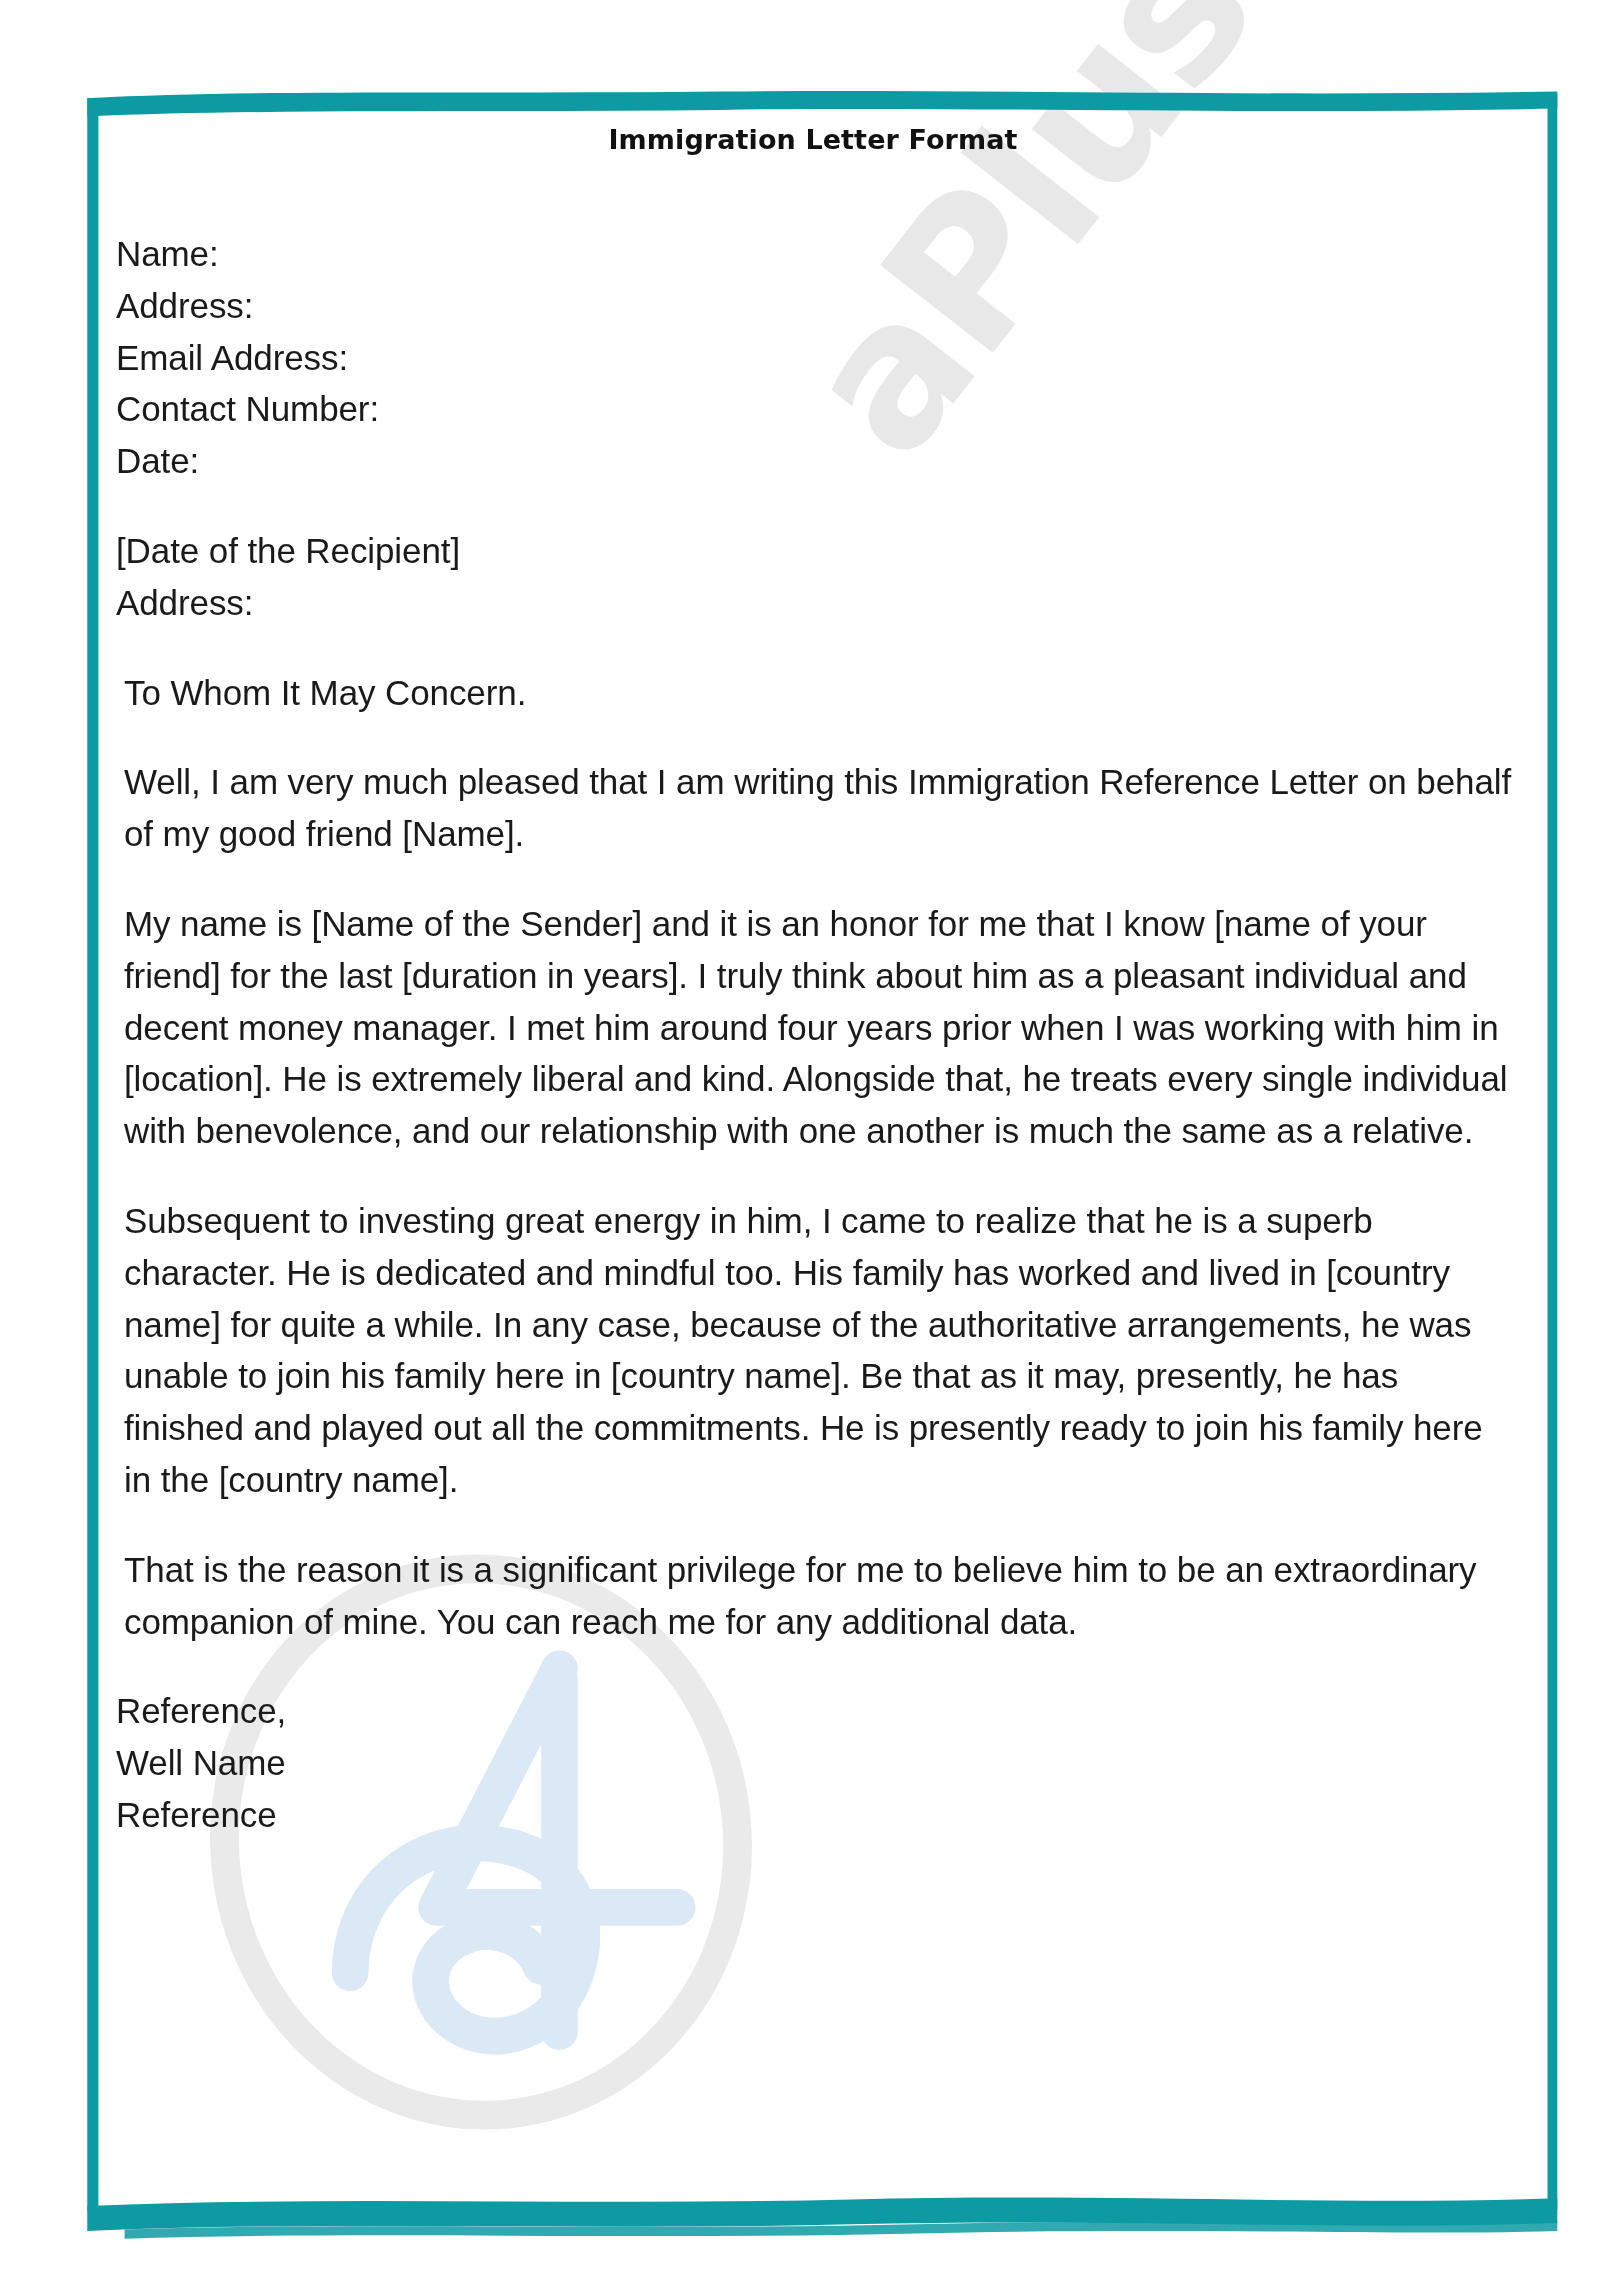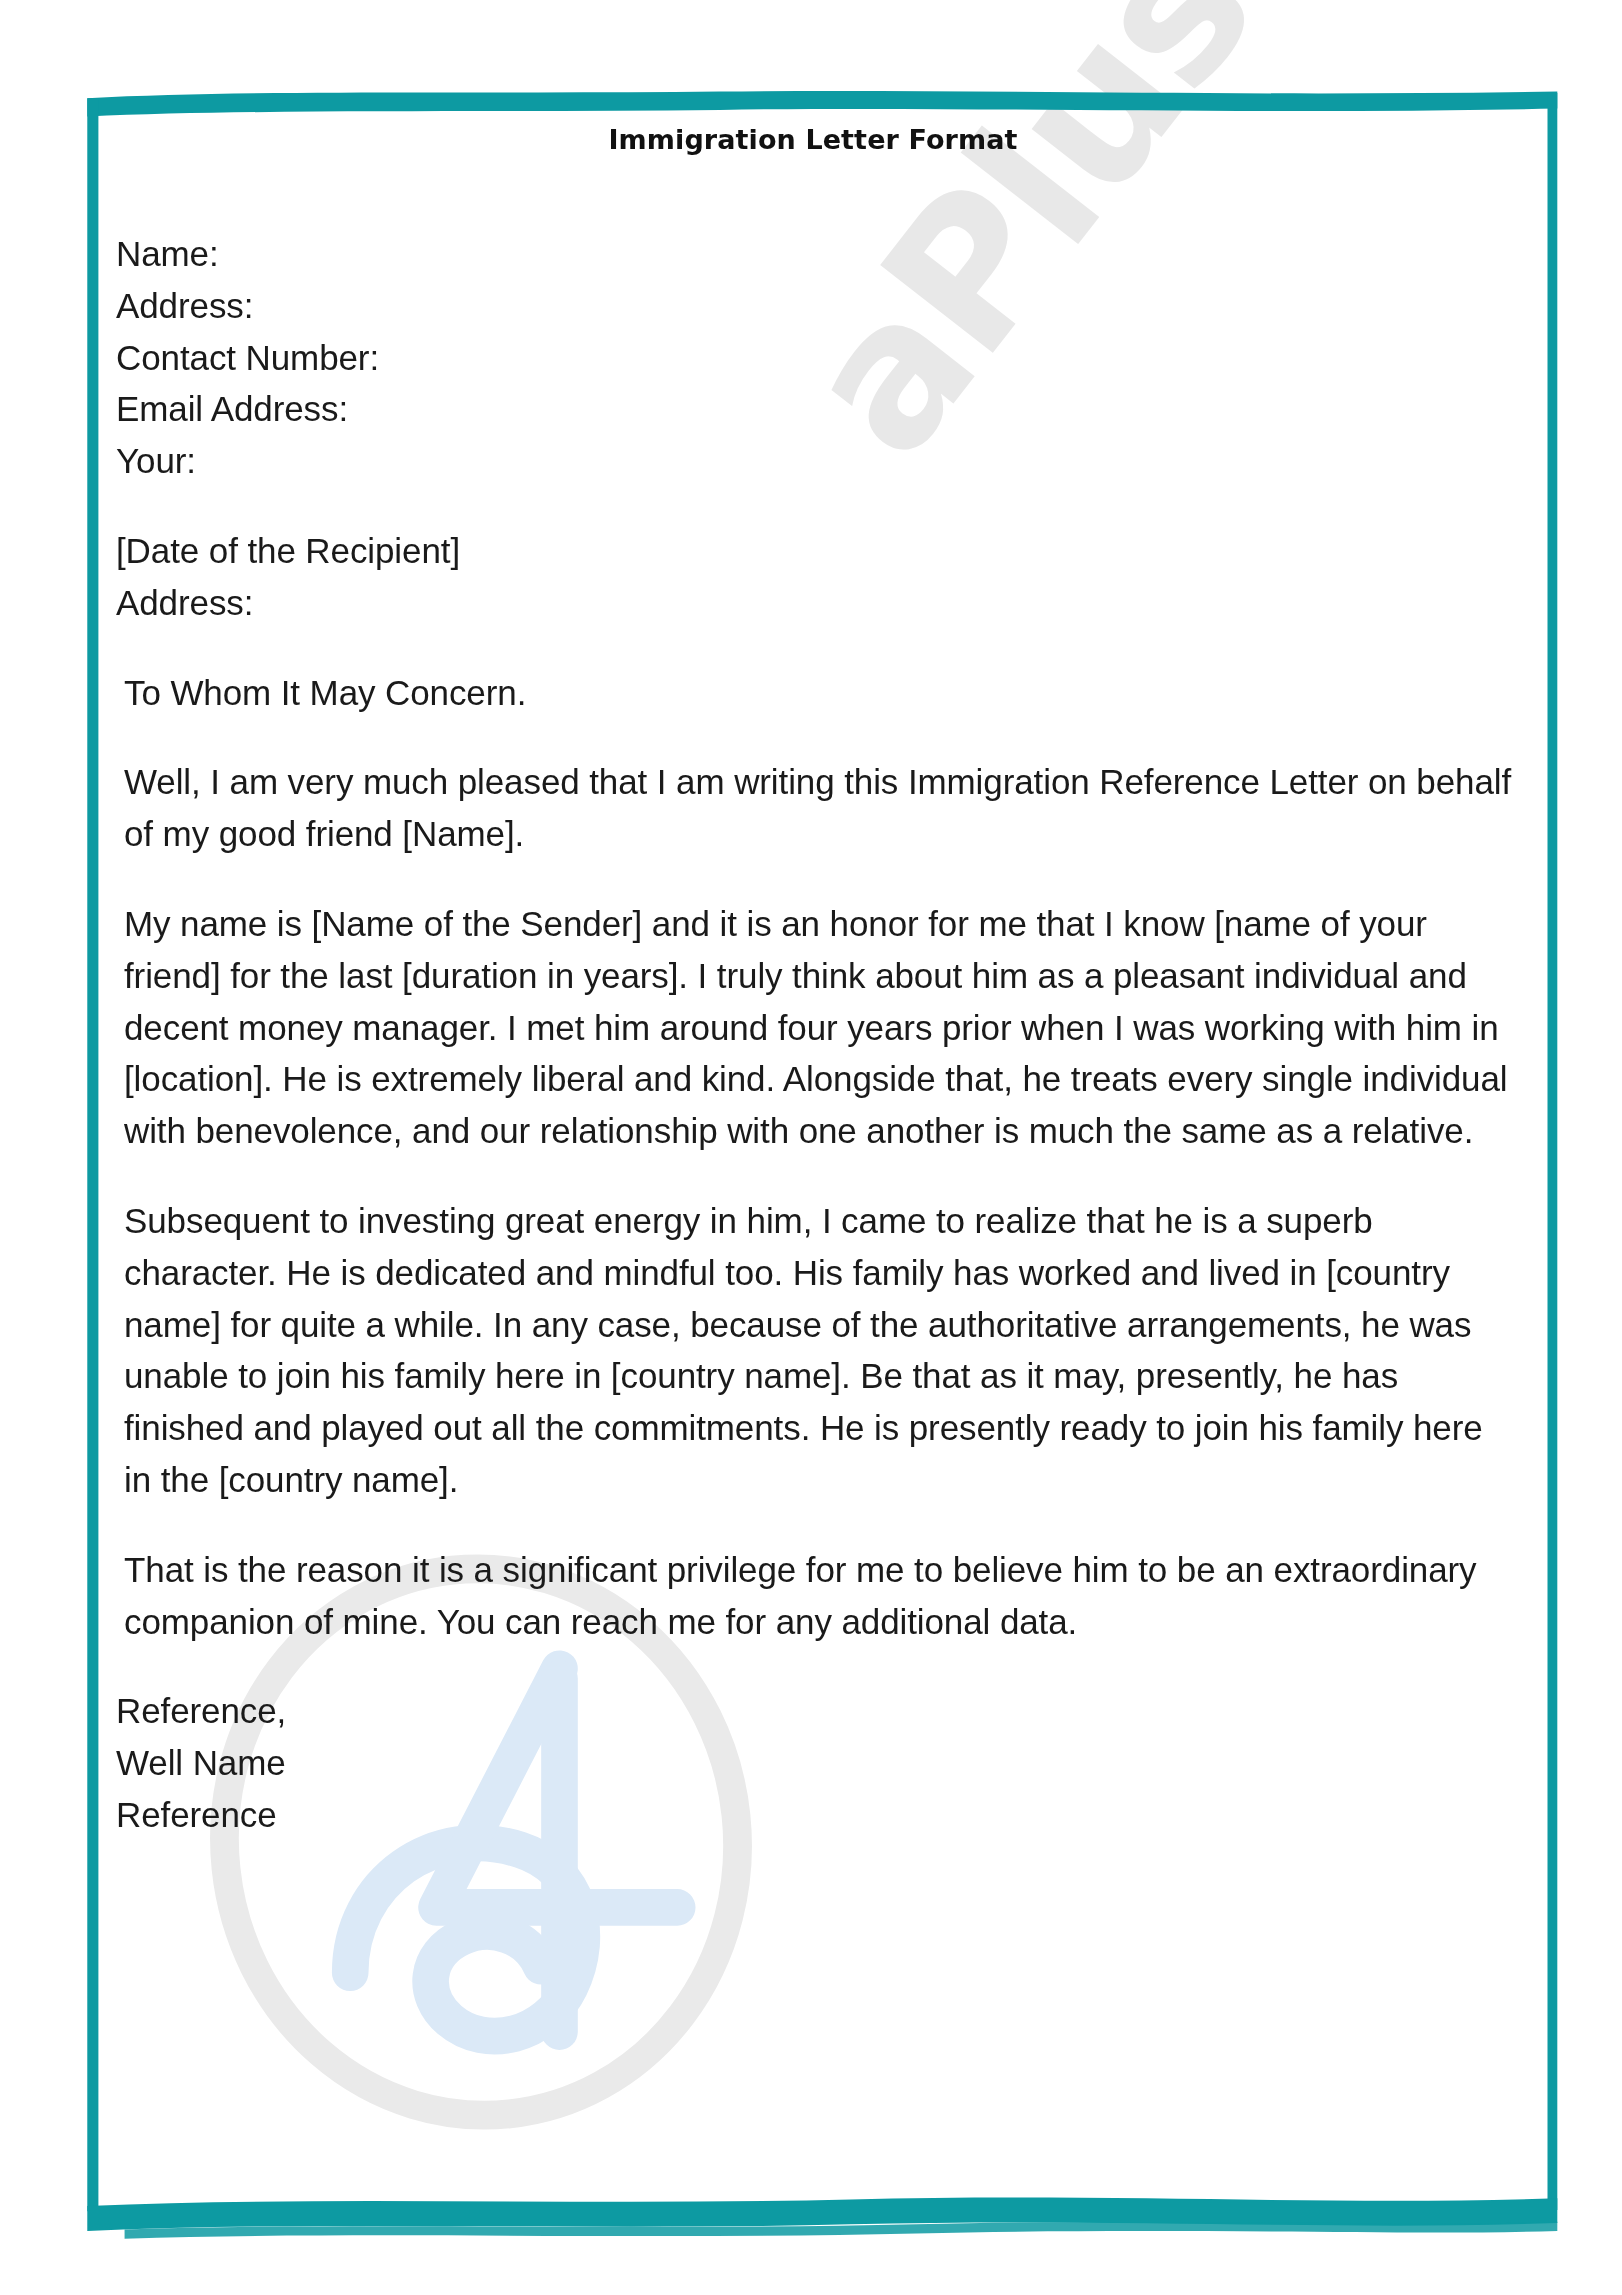--- a/index.html
+++ b/index.html
@@ -156,23 +156,23 @@
 
   <div class="content">
 
     <h1 class="doc-title">Immigration Letter Format</h1>
 
     <div class="body-block">
 
       <div class="para-lines">
         <span class="ln">Name:</span>
         <span class="ln">Address:</span>
+        <span class="ln">Email Address:</span>
         <span class="ln">Contact Number:</span>
-        <span class="ln">Email Address:</span>
-        <span class="ln">Your:</span>
+        <span class="ln">Date:</span>
       </div>
 
       <div class="para-lines">
         <span class="ln">[Date of the Recipient]</span>
         <span class="ln">Address:</span>
       </div>
 
       <p class="para">To Whom It May Concern.</p>
 
       <p class="para">Well, I am very much pleased that I am writing this Immigration Reference Letter on behalf of my good friend [Name].</p>

